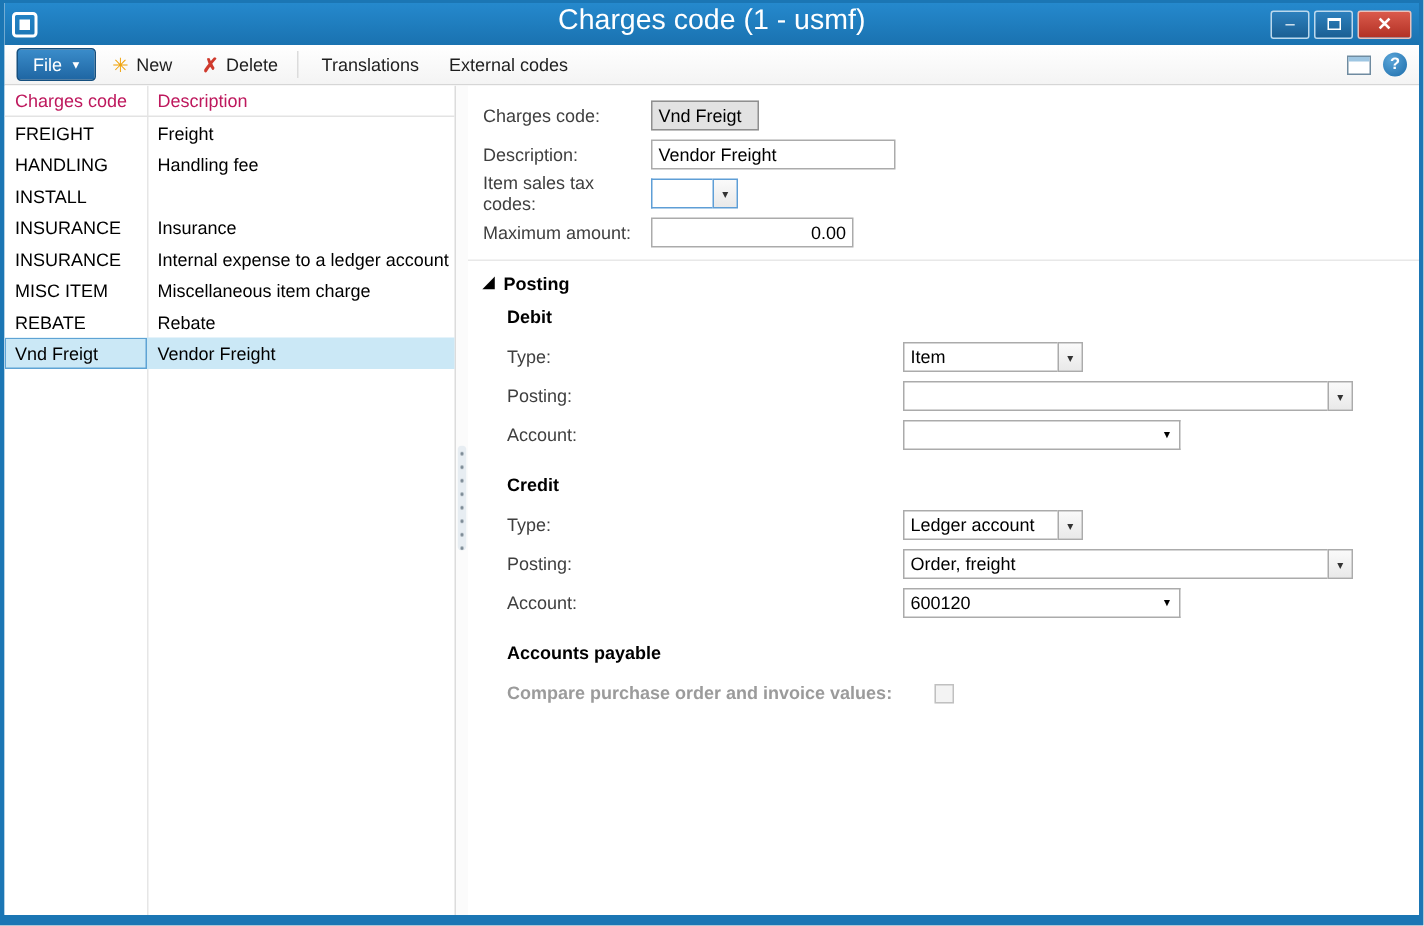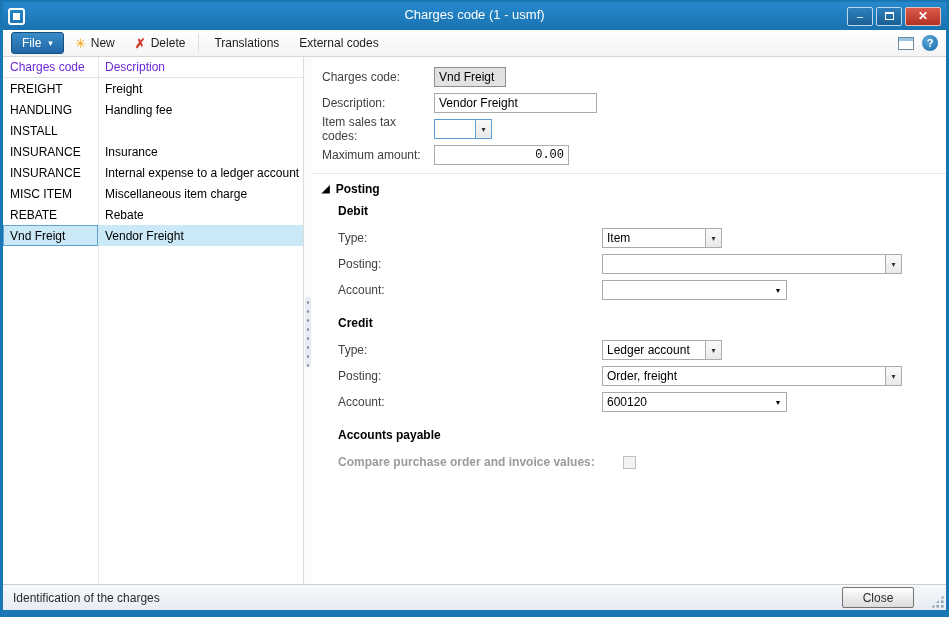--- a/index.html
+++ b/index.html
@@ -21,21 +21,21 @@
   .titlebar {
     position: relative;
     height: 28px; flex: 0 0 28px;
     background: linear-gradient(#2589cd, #1a72b0);
     display: flex; align-items: center;
     padding: 0 5px; color: #fff;
   }
   .title-text {
     position: absolute; left: 0; right: 0; top: 0; height: 24px;
     display: flex; align-items: center; justify-content: center;
-    font-size: 13px; color: #fff; pointer-events: none;
+    font-size: 19px; color: #fff; pointer-events: none;
   }
   .app-icon {
     width: 17px; height: 17px; border: 2px solid #fff; border-radius: 3px;
     position: relative; z-index: 2; background: transparent;
   }
   .app-icon span { position: absolute; left: 3px; top: 3px; width: 7px; height: 7px; background: #fff; display:block; }
   .tb-buttons { margin-left: auto; display: flex; gap: 3px; z-index: 2; }
   .tb-btn {
     width: 26px; height: 19px; border: 1px solid #bcd8ec; border-radius: 2px;
     background: linear-gradient(#2d80bd, #1a5f94);
@@ -85,21 +85,21 @@
     color: #fff; font-size: 11px; font-weight: bold;
     display: flex; align-items: center; justify-content: center;
   }
 
   
   .content { flex: 1 1 auto; display: flex; overflow: hidden; background: #fff; }
 
   
   .grid-panel { width: 301px; flex: 0 0 301px; position: relative; border-right: 1px solid #dcdcdc; background: #fff; }
   .col-sep { position: absolute; left: 95px; top: 0; bottom: 0; width: 1px; background: #e6e6e6; }
-  .grid-header { display: flex; height: 21px; align-items: center; color: #6d28d9; border-bottom: 1px solid #e3e3e3; position: relative; }
+  .grid-header { display: flex; height: 21px; align-items: center; color: #be185d; border-bottom: 1px solid #e3e3e3; position: relative; }
   .grid-row { display: flex; height: 21px; align-items: stretch; position: relative; cursor: default; }
   .cell-code { width: 95px; flex: 0 0 95px; padding-left: 7px; display: flex; align-items: center; }
   .cell-desc { flex: 1; padding-left: 7px; display: flex; align-items: center; }
   .grid-row.selected { background: #cbe8f6; }
   .grid-row.selected .cell-code { box-shadow: inset 0 0 0 1px #5ea3d4; }
 
   
   .splitter { width: 8px; flex: 0 0 8px; background: #fbfbfb; position: relative; cursor: col-resize; }
   .splitter-grip {
     position: absolute; left: 1px; top: 240px; width: 6px; height: 70px;
@@ -275,21 +275,21 @@
       <div class="frow">
         <div class="flabel">Item sales tax codes:</div>
         <div class="combo blue" style="width:58px;">
           <div class="field"></div>
           <div class="combo-btn">▾</div>
         </div>
       </div>
 
       <div class="frow">
         <div class="flabel">Maximum amount:</div>
-        <div class="field num" style="width:135px;font-family:Liberation Mono, monospace;">0.00</div>
+        <div class="field num" style="width:135px;">0.00</div>
       </div>
 
       <div class="panel-hr"></div>
 
       <div class="sec-header">
         <span class="expand-icon">◢</span>
         <span>Posting</span>
       </div>
 
       <div class="sub-title">Debit</div>
@@ -347,19 +347,14 @@
       <div class="sub-title gap">Accounts payable</div>
 
       <div class="prow">
         <div class="plabel disabled" style="flex-basis:260px;width:260px;">Compare purchase order and invoice values:</div>
         <div class="checkbox"></div>
       </div>
 
     </div>
   </div>
 
-  <div class="statusbar">
-    <span>Identification of the charges</span>
-    <div class="close-btn">Close</div>
-    <div class="resize-grip"></div>
-  </div>
 
 </div>
 
 </body></html>

